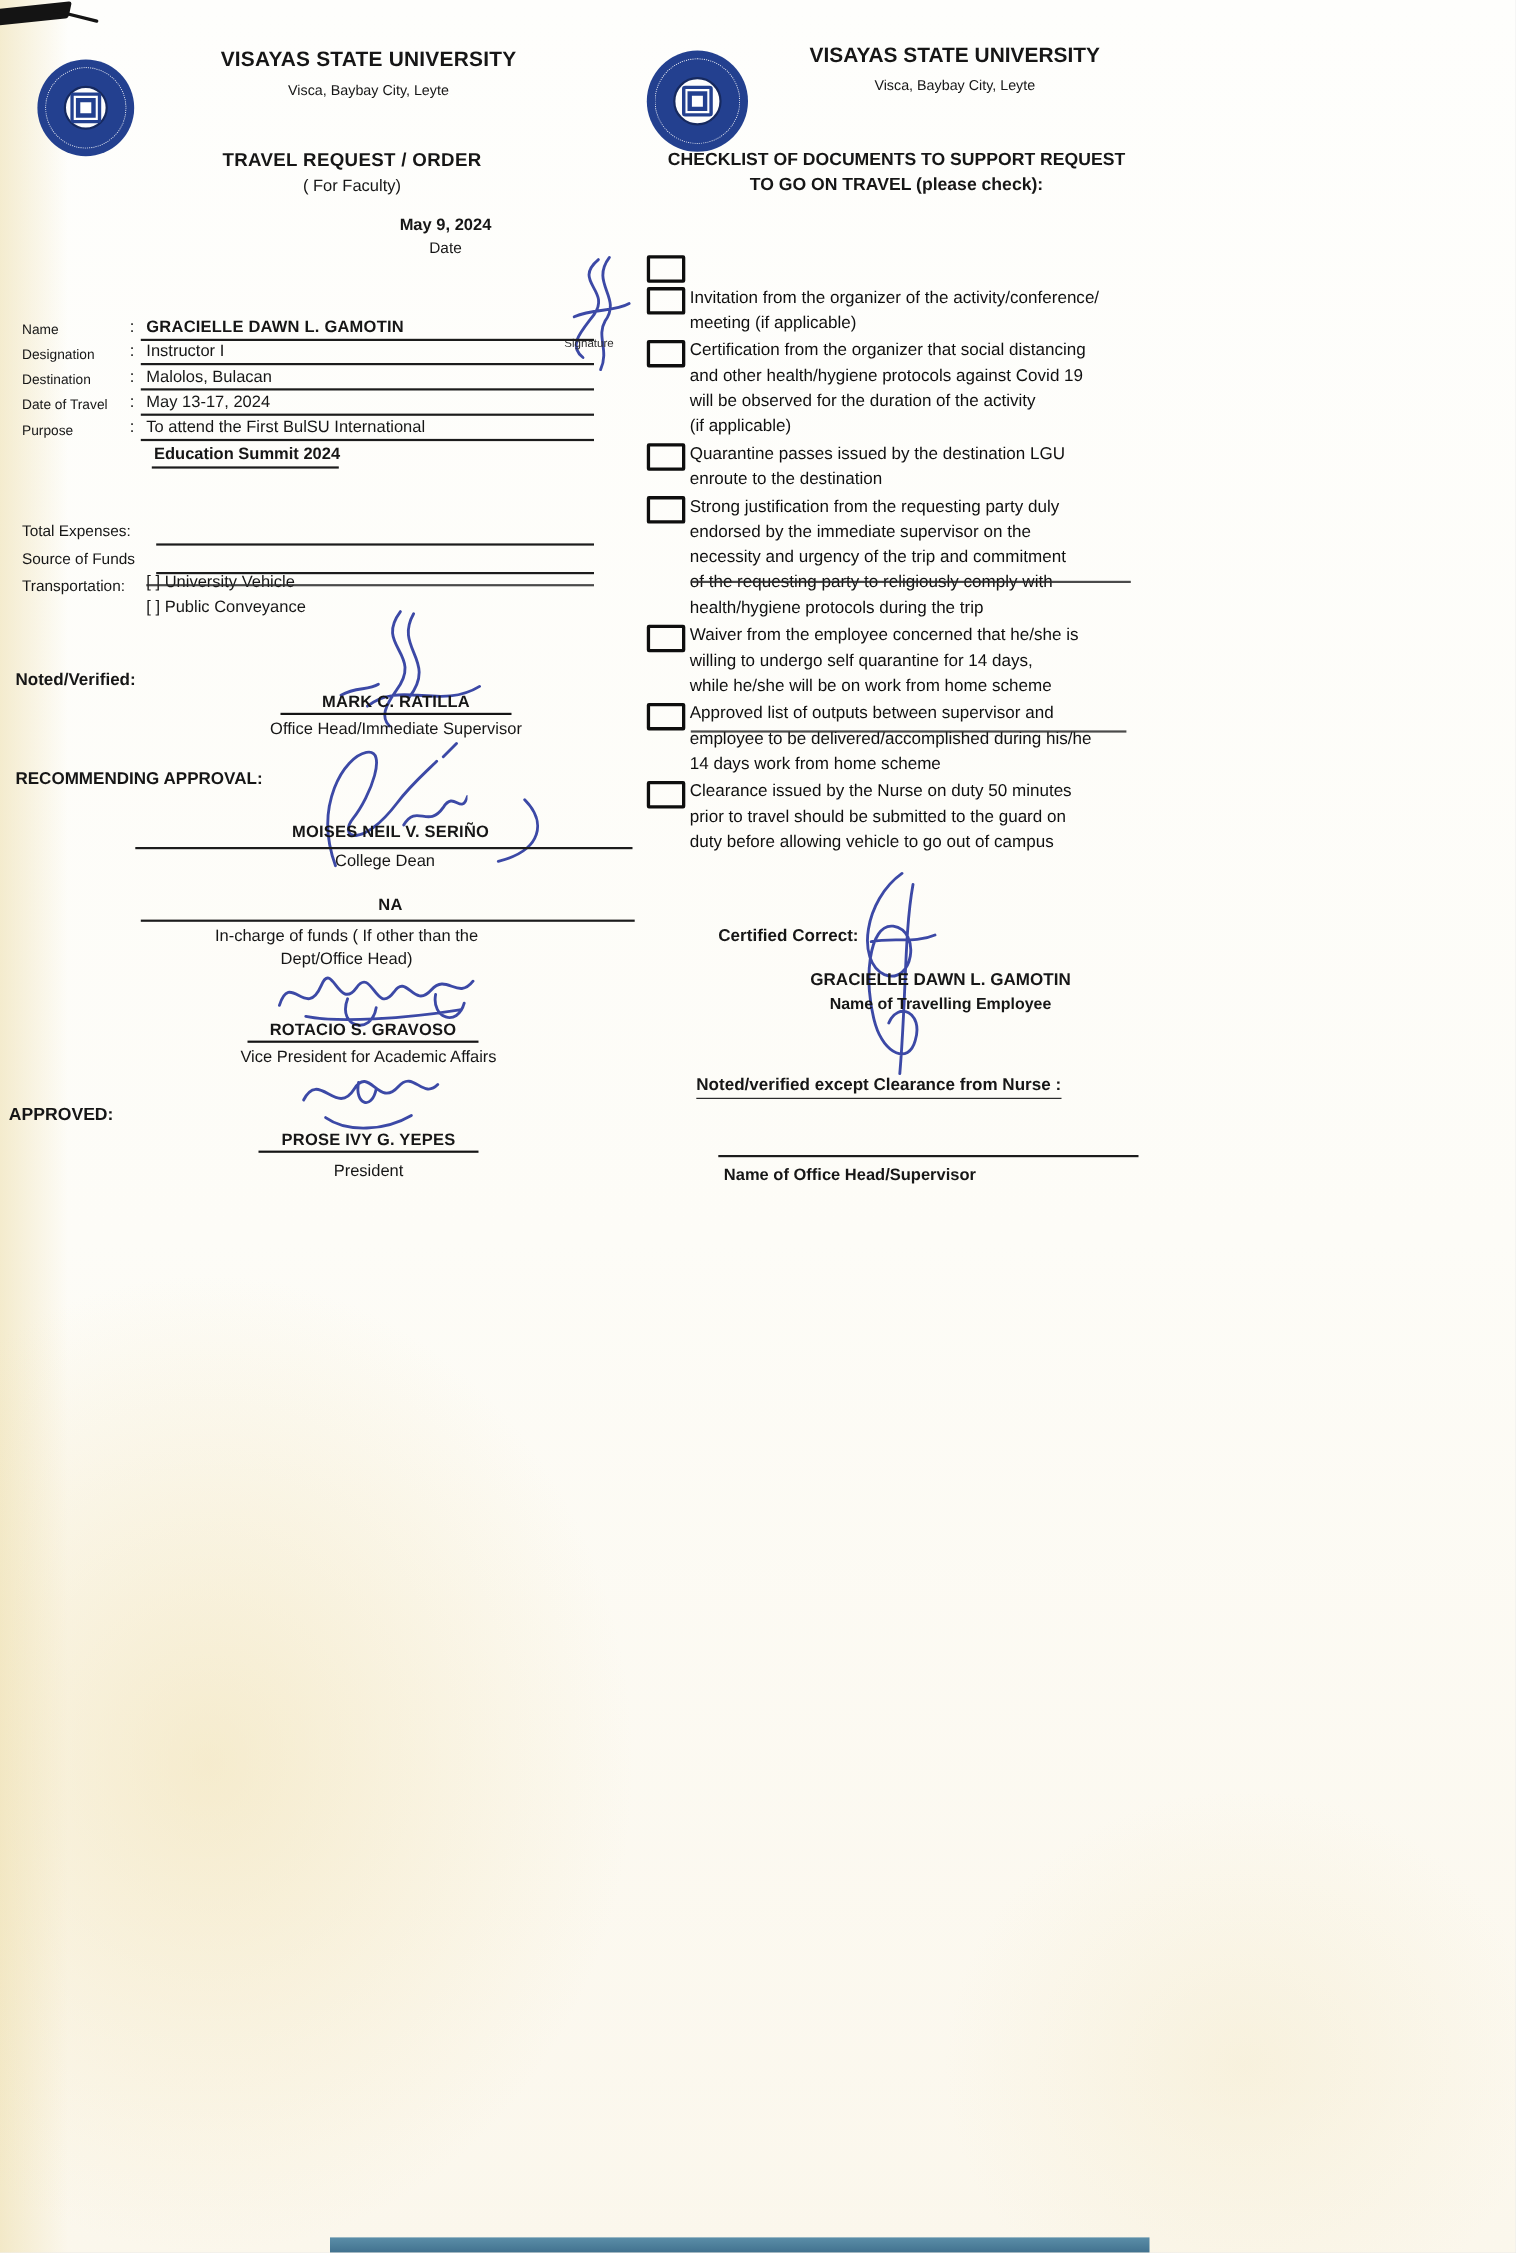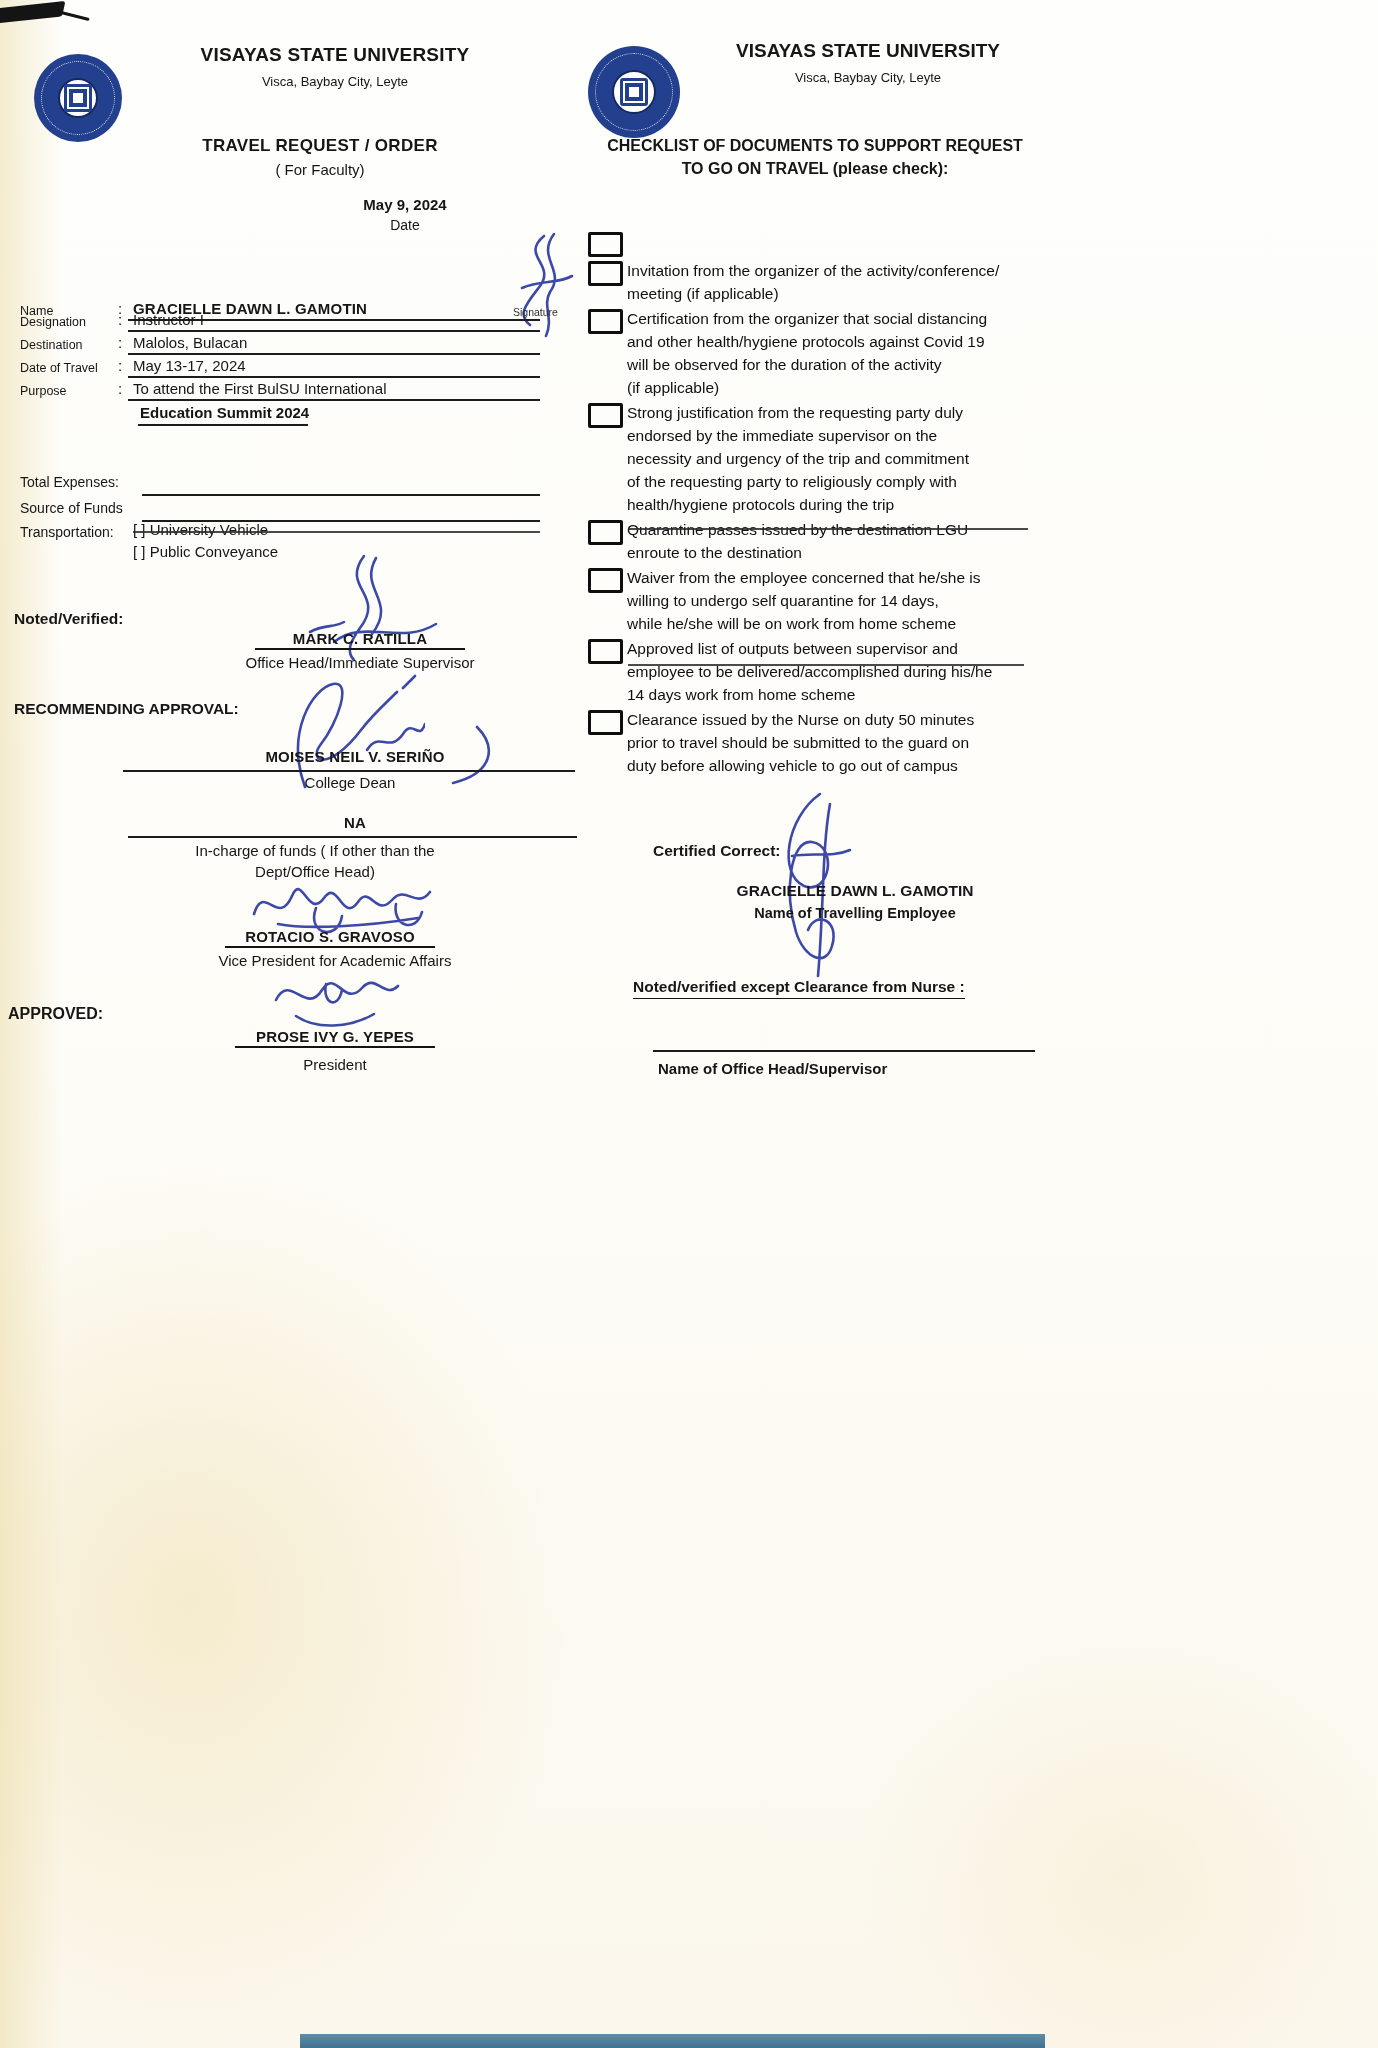--- a/index.html
+++ b/index.html
@@ -104,21 +104,21 @@
   <div class="abs center date-val">May 9, 2024</div>
   <div class="abs center date-lab">Date</div>
 
   <div class="abs sig" style="left:500px;top:230px;">
     <svg width="80" height="110" viewBox="0 0 80 110">
       <path d="M44,6 C20,26 56,34 40,56 C28,72 16,84 30,95 M54,4 C36,28 66,40 50,62 C42,76 54,88 46,106 M22,58 C40,50 58,54 72,46"></path>
     </svg>
   </div>
   <div class="abs sig-small-label">Signature</div>
 
-  <div class="abs frow" style="top:300px;">
+  <div class="abs frow" style="top:289px;">
     <span class="flabel">Name</span>
     <span class="fcolon">:</span>
     <span class="fvalue name">GRACIELLE DAWN L. GAMOTIN</span>
     <span class="fline"></span>
   </div>
   <div class="abs frow" style="top:311px;">
     <span class="flabel">Designation</span>
     <span class="fcolon">:</span>
     <span class="fvalue">Instructor I</span>
     <span class="fline"></span>
@@ -221,33 +221,33 @@
     </div>
     <div class="ck-item">
       <span class="ck-box"></span>
       <span class="ck-text">Certification from the organizer that social distancing
 and other health/hygiene protocols against Covid 19
 will be observed for the duration of the activity
  (if applicable)</span>
     </div>
     <div class="ck-item">
       <span class="ck-box"></span>
+      <span class="ck-text">Quarantine passes issued by the destination LGU
+enroute to the destination</span>
+    </div>
+    <div class="ck-item">
+      <span class="ck-box"></span>
       <span class="ck-text">Strong justification from the requesting party duly
 endorsed by the immediate supervisor on the
 necessity and urgency of the trip and commitment
 of the requesting party to religiously comply with
 health/hygiene protocols during the trip</span>
     </div>
     <div class="ck-item">
       <span class="ck-box"></span>
-      <span class="ck-text">Quarantine passes issued by the destination LGU
-enroute to the destination</span>
-    </div>
-    <div class="ck-item">
-      <span class="ck-box"></span>
       <span class="ck-text">Waiver from the employee concerned that he/she is
 willing to undergo self quarantine for 14 days,
 while he/she will be on work from home scheme</span>
     </div>
     <div class="ck-item">
       <span class="ck-box"></span>
       <span class="ck-text">Approved list of outputs between supervisor and
 employee to be delivered/accomplished during his/he
 14 days work from home scheme</span>
     </div>

